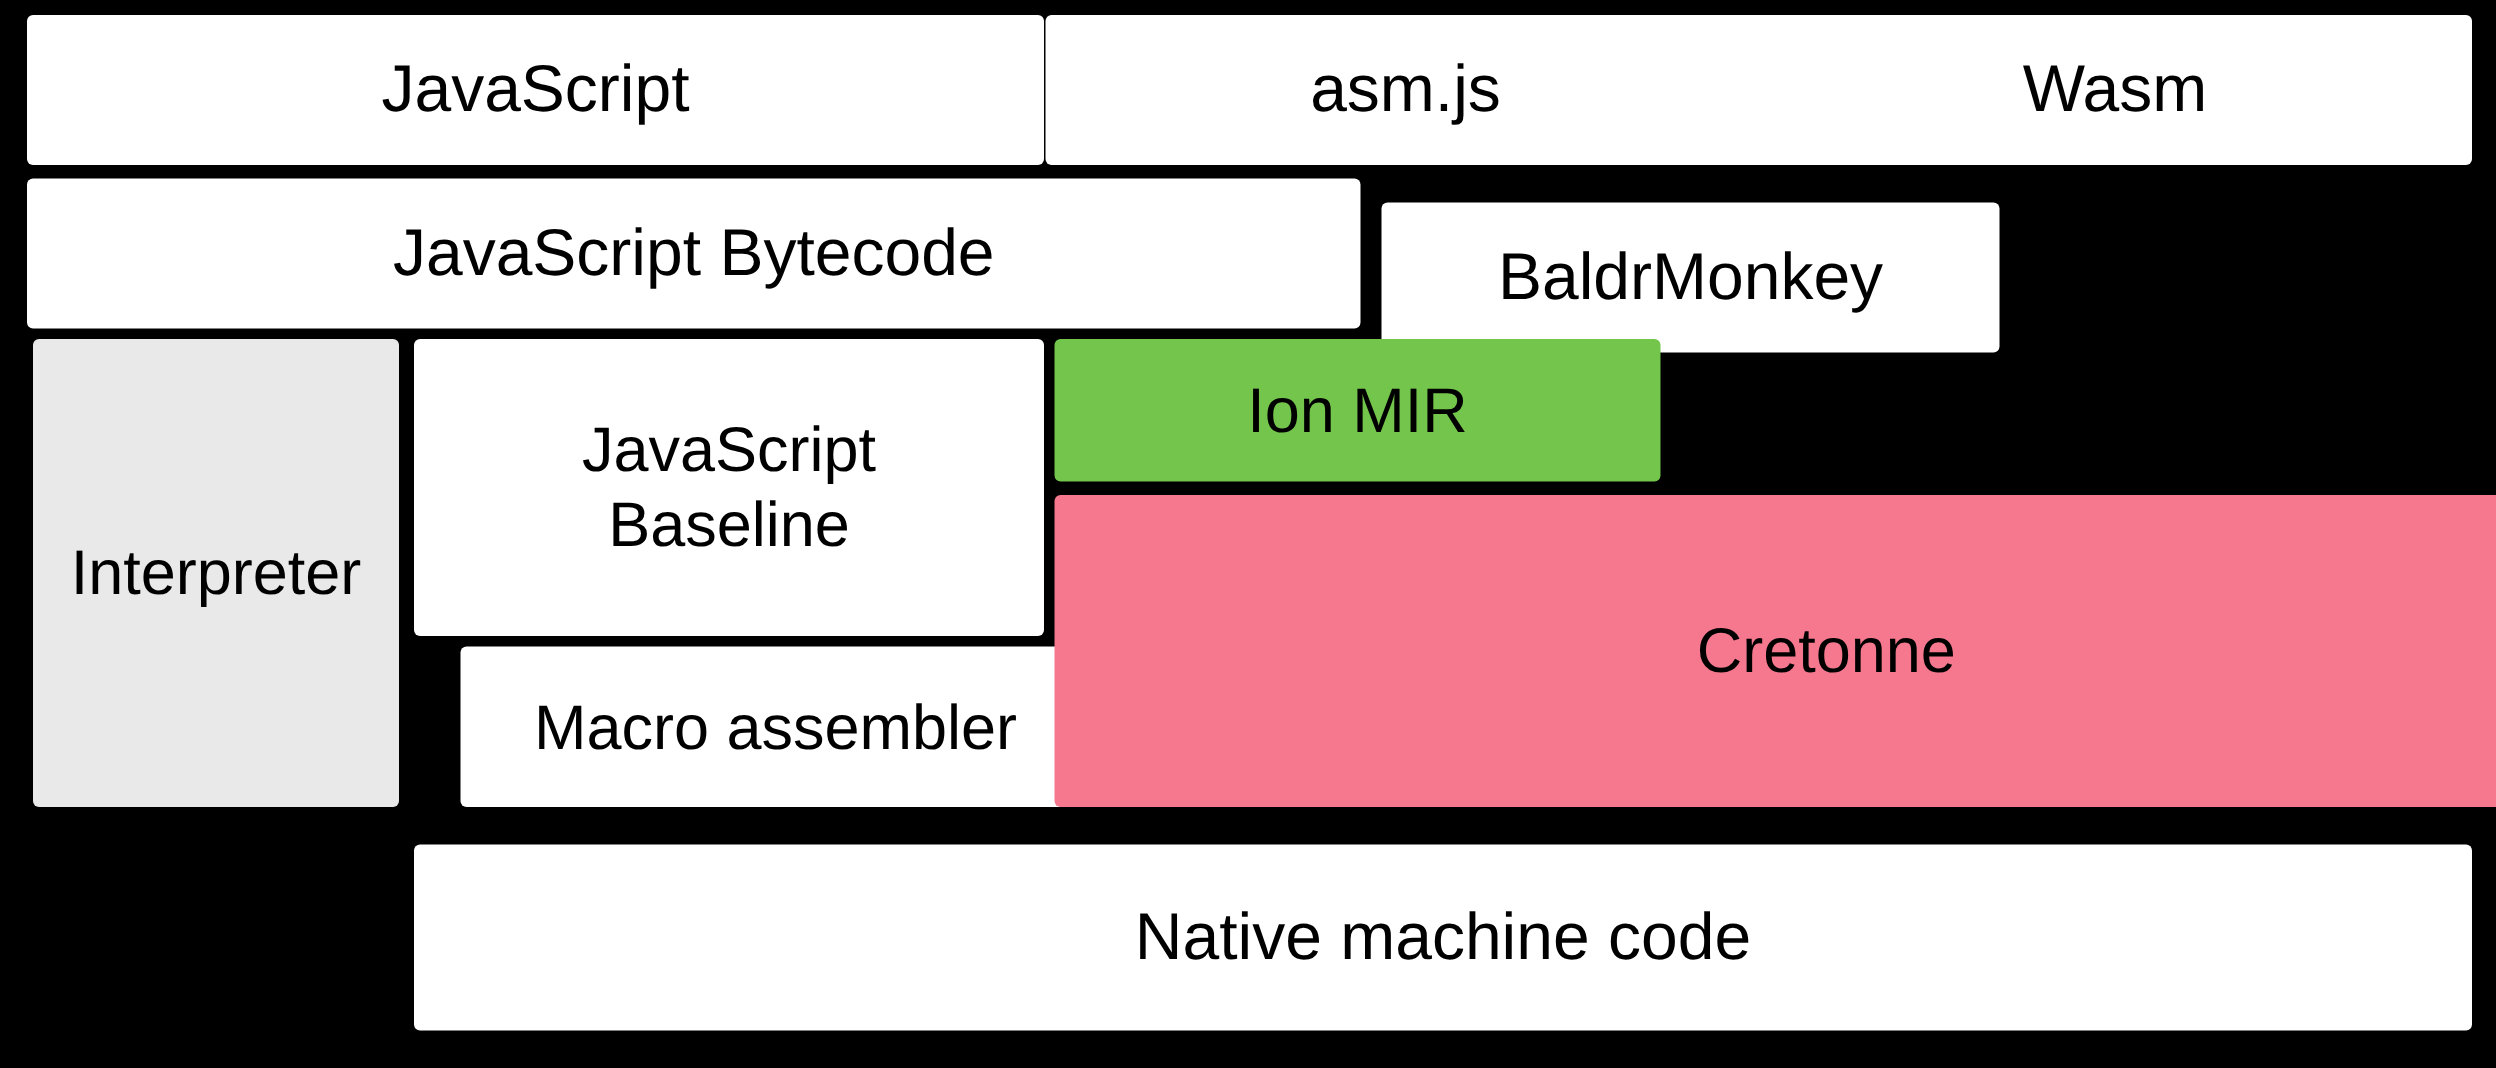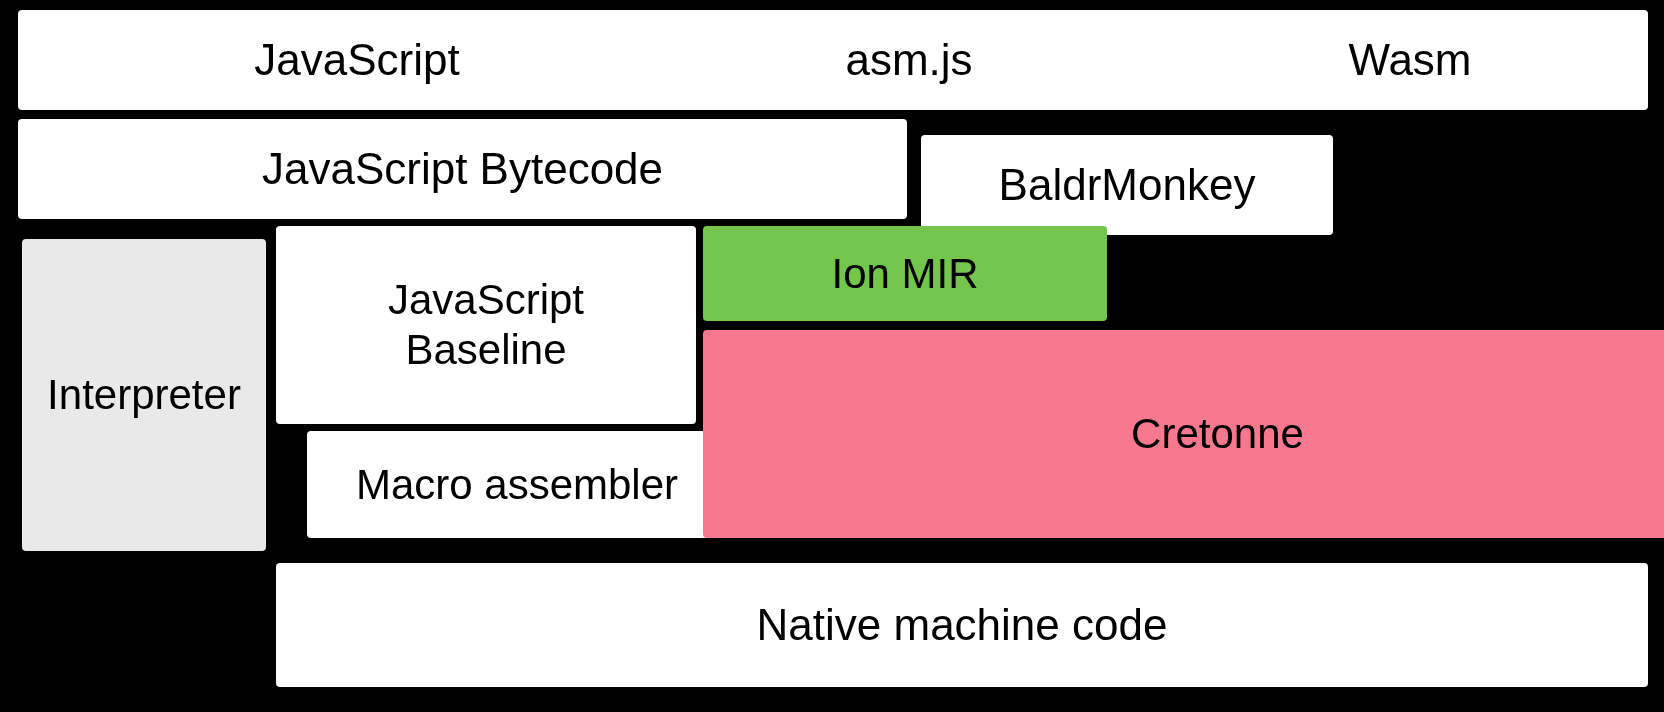--- a/index.html
+++ b/index.html
@@ -32,24 +32,24 @@
   .fill-white { background: #FFFFFF; }
   .fill-gray  { background: #E9E9E9; }
   .fill-green { background: #73C64B; }
   .fill-pink  { background: #F5788E; }
 </style>
 </head>
 <body>
 
 <div id="stage">
     <div class="node fill-white" style="left: 18px; top: 10px; width: 678px; height: 100px; font-size: 44px;">JavaScript</div>
-    <div class="node fill-white" style="left: 669px; top: 10px; width: 480px; height: 100px; font-size: 44px;">asm.js</div>
+    <div class="node fill-white" style="left: 697px; top: 10px; width: 480px; height: 100px; font-size: 44px;">asm.js</div>
     <div class="node fill-white" style="left: 1131px; top: 10px; width: 517px; height: 100px; font-size: 44px; padding-left: 41px;">Wasm</div>
     <div class="node fill-white" style="left: 18px; top: 119px; width: 889px; height: 100px; font-size: 44px;">JavaScript Bytecode</div>
     <div class="node fill-white" style="left: 921px; top: 119px; width: 412px; height: 100px; font-size: 44px; margin-top: 16px;">BaldrMonkey</div>
-    <div class="node fill-gray" style="left: 22px; top: 226px; width: 244px; height: 312px; font-size: 42px; margin-top: 13px;">Interpreter</div>
+    <div class="node fill-gray" style="left: 22px; top: 226px; width: 244px; height: 312px; font-size: 42px;">Interpreter</div>
     <div class="node fill-white" style="left: 276px; top: 226px; width: 420px; height: 198px; font-size: 42px;">JavaScript
 Baseline</div>
     <div class="node fill-green" style="left: 703px; top: 226px; width: 404px; height: 95px; font-size: 42px;">Ion MIR</div>
     <div class="node fill-white" style="left: 276px; top: 431px; width: 420px; height: 107px; font-size: 42px; margin-left: 31px;">Macro assembler</div>
     <div class="node fill-pink" style="left: 703px; top: 330px; width: 1029px; height: 208px; font-size: 42px;">Cretonne</div>
     <div class="node fill-white" style="left: 276px; top: 563px; width: 1372px; height: 124px; font-size: 44px;">Native machine code</div>
   </div>
 
 </body></html>

